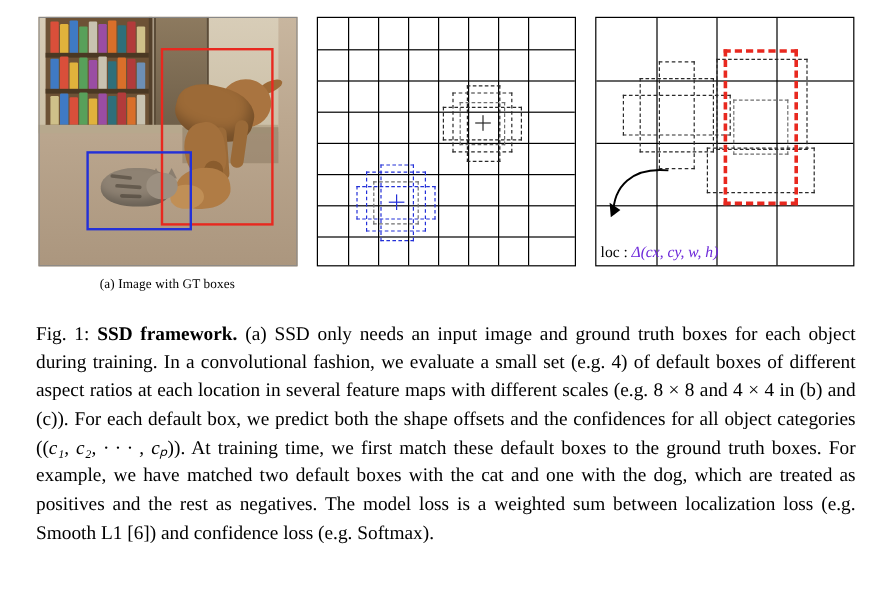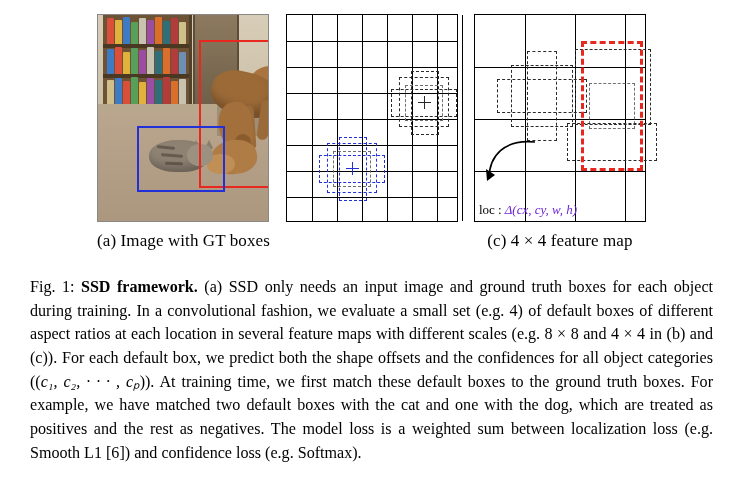--- a/index.html
+++ b/index.html
@@ -28,26 +28,26 @@
     align-items: flex-start;
     gap: 16px;
   }
   .panel {
     display: flex;
     flex-direction: column;
     align-items: center;
   }
   .panel-art {
     position: relative;
-    width: 172px;
+    width: 216px;
     height: 208px;
     box-sizing: border-box;
   }
   .panel-caption {
-    font-size: 17px;
+    font-size: 11px;
     margin-top: 9px;
     text-align: left;
     letter-spacing: 0.1px;
   }
 
   
   .photo {
     position: absolute;
     inset: 0;
     overflow: hidden;
@@ -437,21 +437,20 @@
           </svg>
 
           <div class="callout">
             <div class="callout-row">
               <span class="callout-label">loc :</span>
               <span class="callout-val italic">Δ(cx, cy, w, h)</span>
             </div>
           </div>
         </div>
       </div>
-      <div class="panel-caption">(c) 4 × 4 feature map</div>
     </div>
 
   </div>
 
   <div class="caption">
     <span>Fig. 1:</span>
     <b>SSD framework.</b><span> (a) SSD only needs an input image and ground truth boxes for each object during training. In a convolutional fashion, we evaluate a small set (e.g. 4) of default boxes of different aspect ratios at each location in several feature maps with different scales (e.g. 8 × 8 and 4 × 4 in (b) and (c)). For each default box, we predict both the shape offsets and the confidences for all object categories ((</span><span class="math">c₁, c₂, · · · , cₚ</span><span>)). At training time, we first match these default boxes to the ground truth boxes. For example, we have matched two default boxes with the cat and one with the dog, which are treated as positives and the rest as negatives. The model loss is a weighted sum between localization loss (e.g. Smooth L1 [6]) and confidence loss (e.g. Softmax).</span>
   </div>
 
 </div>

